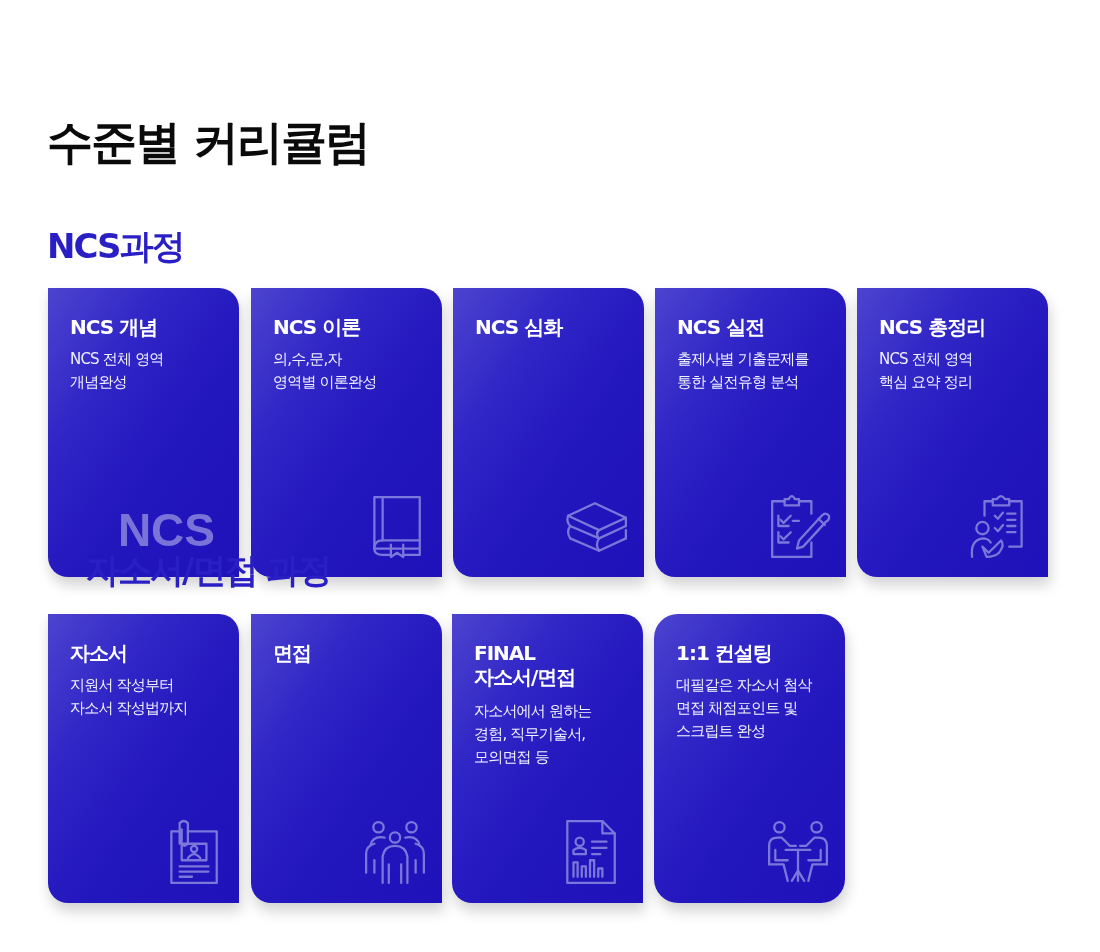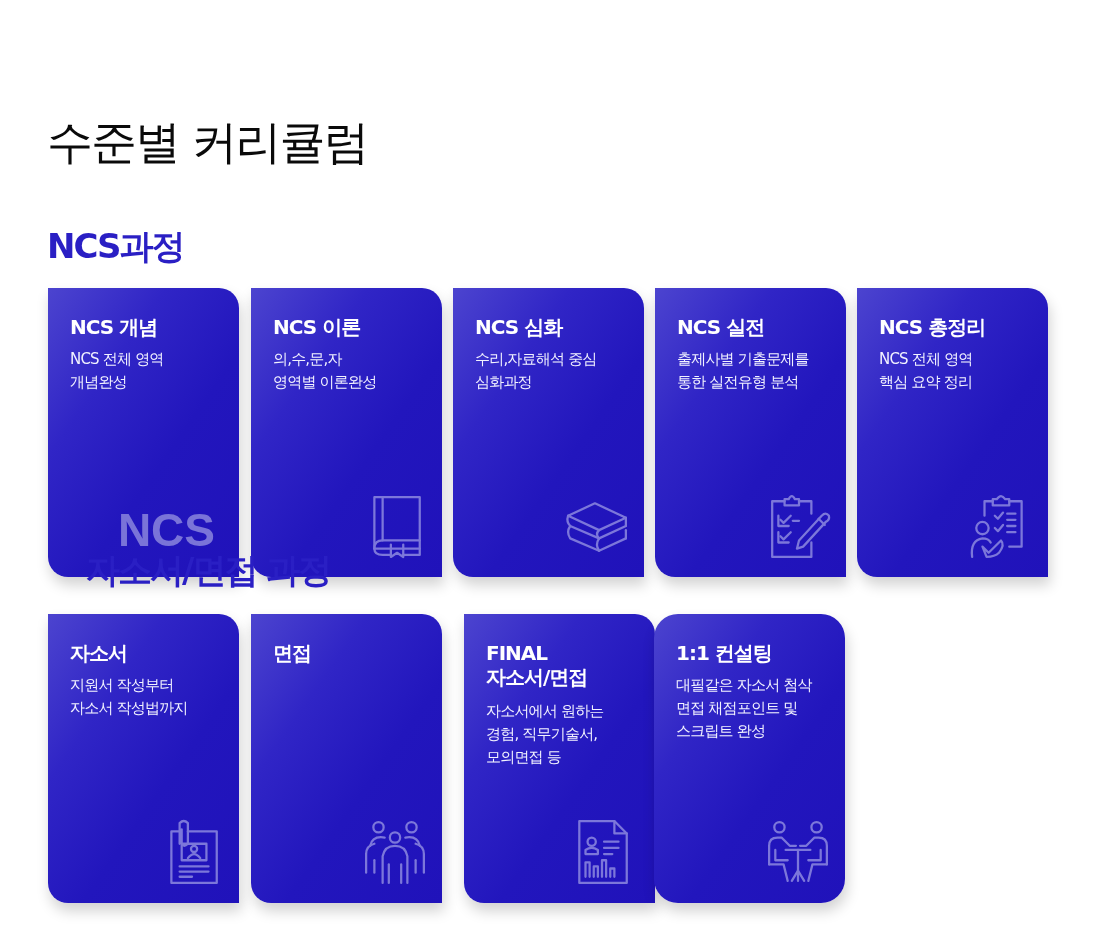--- a/index.html
+++ b/index.html
@@ -1,21 +1,21 @@
 <!DOCTYPE html>
 <html><head>
 <meta charset="utf-8">
 <style>
   * { box-sizing: border-box; margin: 0; padding: 0; }
   html, body { width: 1100px; height: 952px; background: #ffffff; overflow: hidden; }
   body { font-family: "DejaVu Sans", "Liberation Sans", sans-serif; position: relative; color: #000; }
 
   .main-title {
     position: absolute; left: 47px; top: 112px;
-    font-size: 46px; font-weight: normal; letter-spacing: -2px; color: #0a0a0a;
+    font-size: 46px; font-weight: bold; letter-spacing: -2px; color: #0a0a0a;
   }
   .section-title {
     position: absolute; left: 47px;
     font-size: 34px; font-weight: bold; letter-spacing: -2px; color: #2a1fc4;
   }
   .section-ncs { top: 224px; }
   .section-interview { top: 548px; margin-left: 39px; }
 
   .card {
     position: absolute; width: 191px; height: 289px;
@@ -74,22 +74,20 @@
       <path d="M12 54 Q12 46 20 46 L56 46"></path>
       <path d="M12 54 Q12 60 20 60 L28 60"></path>
       <path d="M40 60 L56 60 L56 54"></path>
       <path d="M28 50 L28 62 L34 58 L40 62 L40 50"></path>
     </svg>
   </div>
 </div>
 
 <div class="card" style="left:453px; top:288px;">
   <div class="card-title">NCS 심화</div>
-  <div class="card-desc desc-1">수리,자료해석 중심
-심화과정</div>
   <div class="card-icon">
     <svg viewBox="0 0 64 64">
       <path d="M4 22 L30 10 L60 24 L34 36 Z"></path>
       <path d="M4 22 Q2 28 6 32 L34 44 L60 32"></path>
       <path d="M34 36 Q30 40 34 44"></path>
       <path d="M6 32 Q2 38 6 44 L34 56 L60 44"></path>
       <path d="M34 44 Q30 50 34 56"></path>
       <path d="M60 32 L60 24"></path>
       <path d="M60 44 L60 36"></path>
     </svg>
@@ -171,21 +169,21 @@
       <path d="M60 52 L60 34 Q60 26 52 24"></path>
       <path d="M20 62 L20 36 Q22 26 32 26 Q42 26 44 36 L44 62"></path>
       <line x1="26" y1="44" x2="26" y2="62"></line>
       <line x1="38" y1="44" x2="38" y2="62"></line>
       <line x1="12" y1="40" x2="12" y2="52"></line>
       <line x1="52" y1="40" x2="52" y2="52"></line>
     </svg>
   </div>
 </div>
 
-<div class="card" style="left:464px; top:614px;">
+<div class="card" style="left:452px; top:614px;">
   <div class="card-title">FINAL
 자소서/면접</div>
   <div class="card-desc desc-2">자소서에서 원하는
 경험, 직무기술서,
 모의면접 등</div>
   <div class="card-icon" style="right:20px;">
     <svg viewBox="0 0 64 64">
       <path d="M10 2 L44 2 L56 14 L56 62 L10 62 Z"></path>
       <path d="M44 2 L44 14 L56 14"></path>
       <circle cx="22" cy="22" r="4"></circle>

